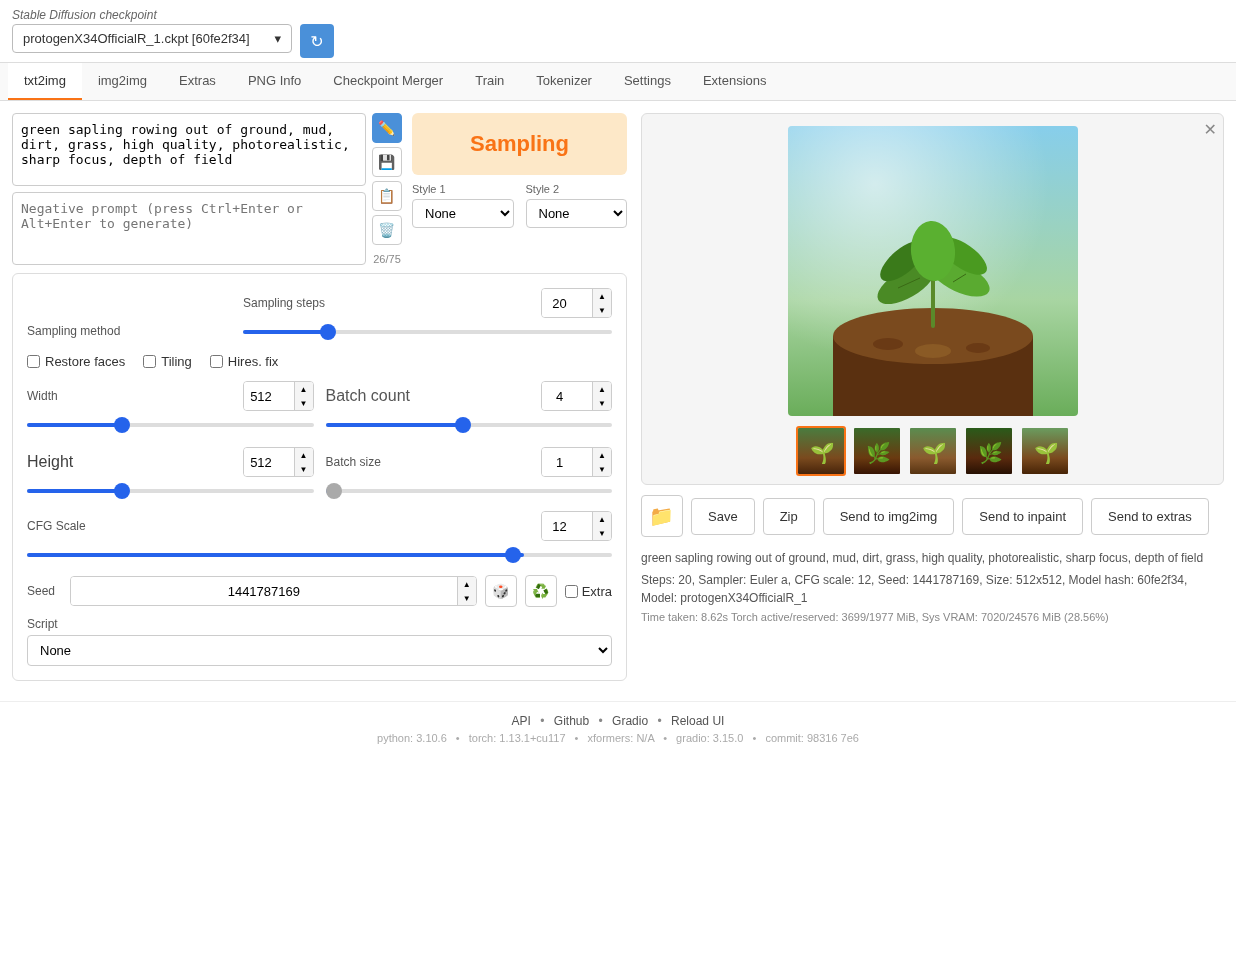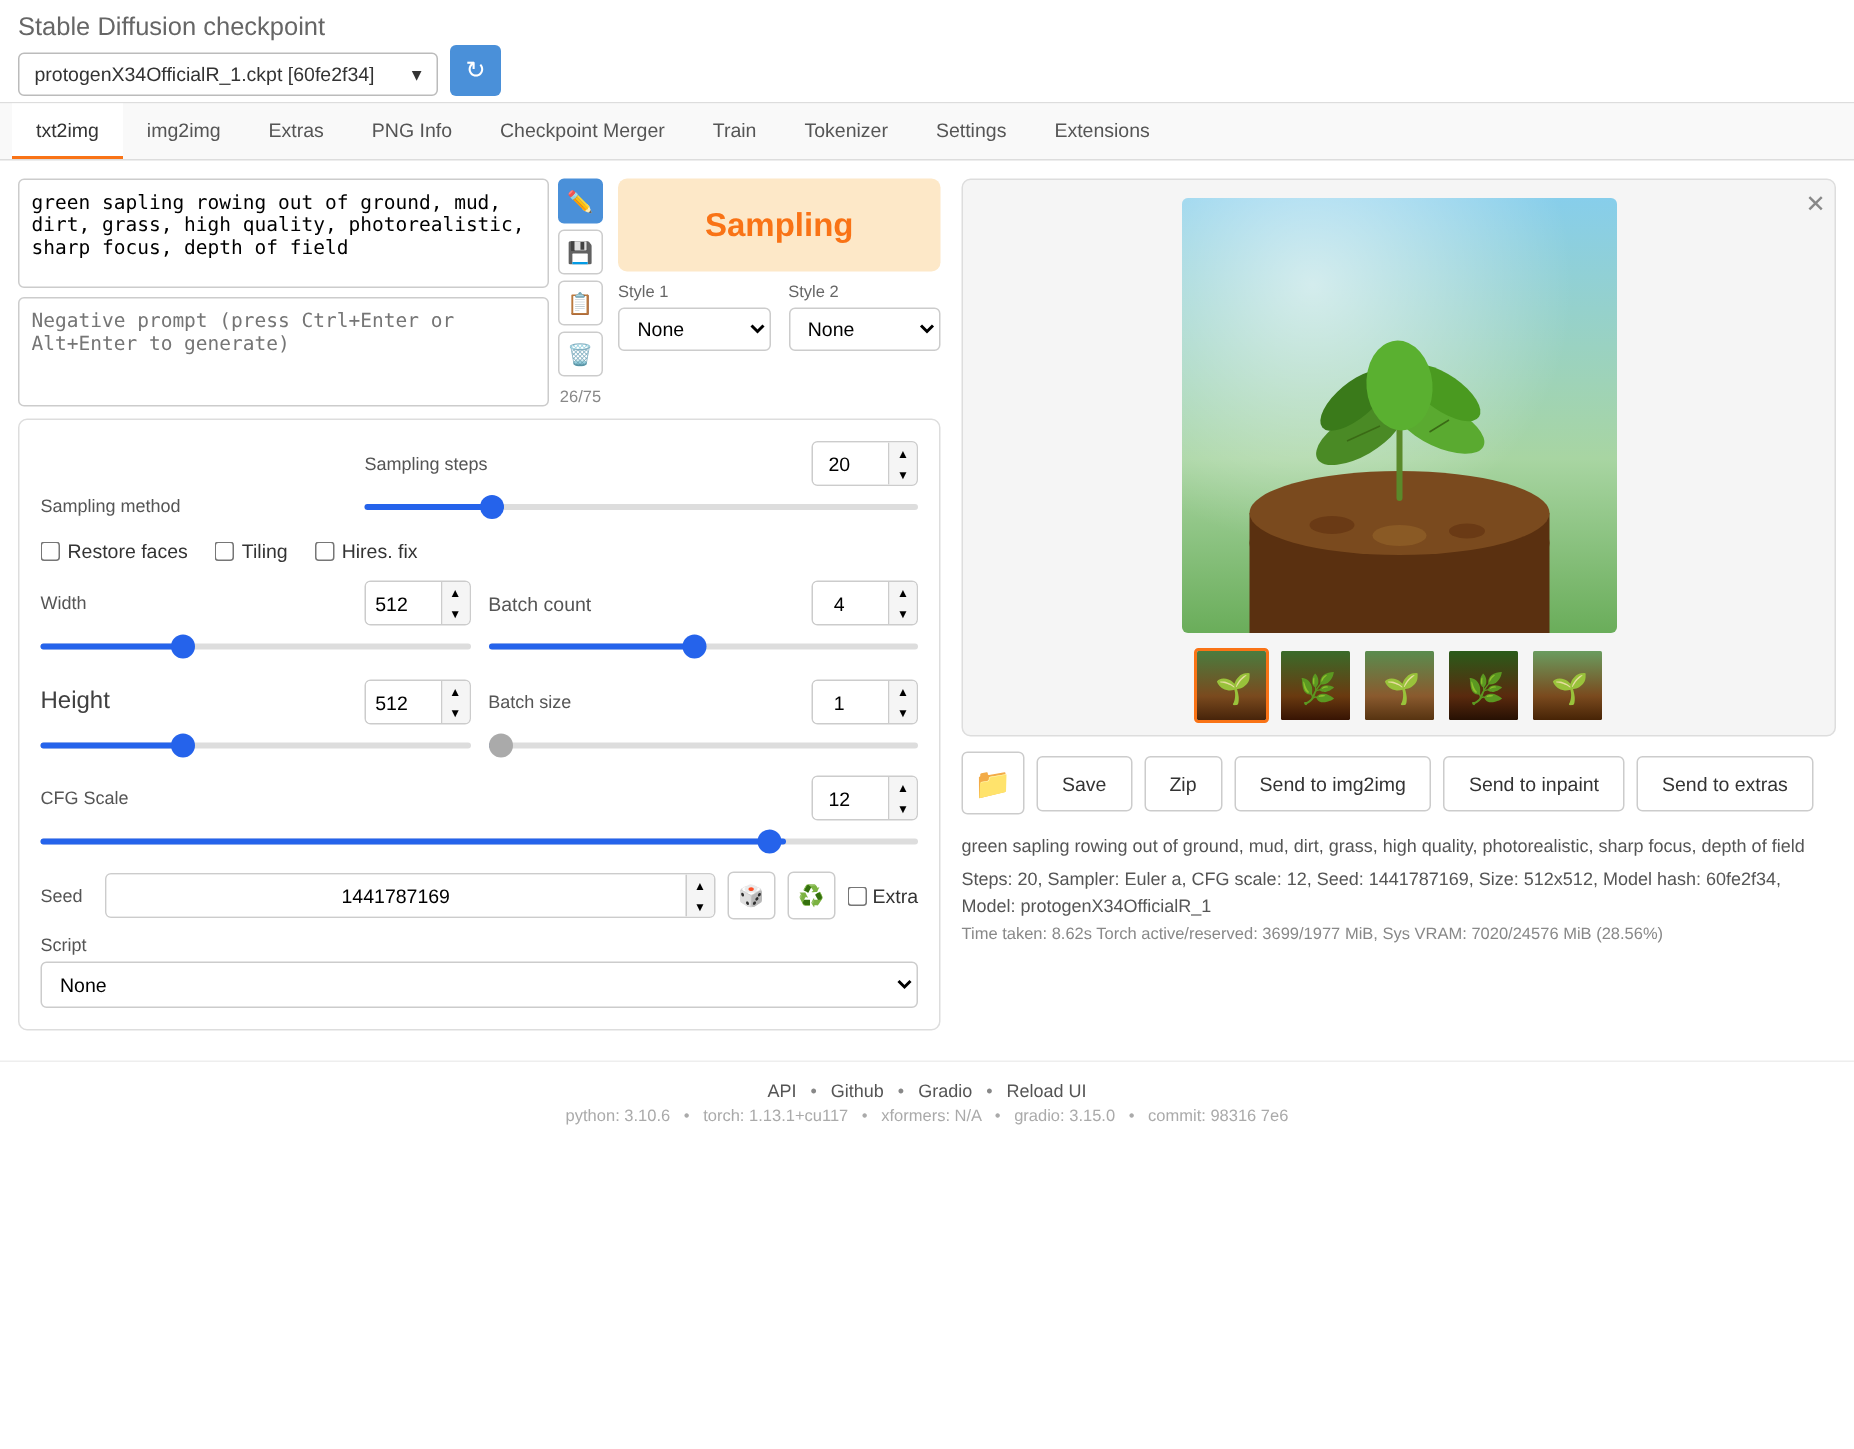--- a/index.html
+++ b/index.html
@@ -1,21 +1,21 @@
 <!DOCTYPE html>
 <html><head>
   <meta charset="utf-8">
   <style>
     * { box-sizing: border-box; margin: 0; padding: 0; }
     body { font-family: sans-serif; font-size: 13px; background: #fff; color: #333; width: 1236px; min-height: 966px; }
 
     
     .header { padding: 8px 12px 4px; border-bottom: 1px solid #ddd; }
-    .header-label { font-size: 17px; color: #666; }
-    .checkpoint-row { display: flex; align-items: flex-end; gap: 8px; margin-top: 2px; }
+    .header-label { font-size: 12px; color: #666; font-style: italic; }
+    .checkpoint-row { display: flex; align-items: flex-start; gap: 8px; margin-top: 2px; }
     .checkpoint-select { width: 280px; padding: 6px 10px; border: 1px solid #bbb; border-radius: 4px; font-size: 13px; background: #fff; cursor: pointer; display: flex; align-items: center; justify-content: space-between; }
     .refresh-btn { width: 34px; height: 34px; background: #4a90d9; border: none; border-radius: 4px; cursor: pointer; display: flex; align-items: center; justify-content: center; color: white; font-size: 16px; }
 
     
     .tabs { display: flex; border-bottom: 1px solid #ddd; padding: 0 8px; background: #f9f9f9; }
     .tab { padding: 10px 16px; cursor: pointer; font-size: 13px; color: #555; border-bottom: 2px solid transparent; }
     .tab.active { color: #333; border-bottom: 2px solid #f97316; font-weight: 500; background: #fff; }
     .prompt-textarea { flex: 1; padding: 8px; border: 1px solid #ccc; border-radius: 4px; font-size: 13px; resize: none; }
     .prompt-toolbar { display: flex; flex-direction: column; gap: 4px; }
     .toolbar-btn { width: 30px; height: 30px; border: 1px solid #ccc; border-radius: 4px; background: #fff; cursor: pointer; display: flex; align-items: center; justify-content: center; font-size: 14px; }
@@ -184,21 +184,21 @@
           <div style="position:relative;height:20px;display:flex;align-items:center;">
             <div style="position:absolute;left:0;right:0;height:4px;background:#ddd;border-radius:2px;">
               <div style="width:35%;height:4px;background:#2563eb;border-radius:2px;"></div>
             </div>
             <div style="position:absolute;left:33%;width:16px;height:16px;background:#2563eb;border-radius:50%;cursor:pointer;transform:translateX(-50%);"></div>
           </div>
         </div>
 
         <div>
           <div style="display:flex;justify-content:space-between;align-items:center;margin-bottom:4px;">
-            <span style="font-size:13px;color:#555;">Batch count</span>
+            <span style="font-size:16px;color:#555;">Batch count</span>
             <div class="input-with-arrows">
               <input type="number" value="4" style="border: none; width: 50px; padding: 2px 6px; font-size: 13px; text-align: center; outline: none;">
               <div class="arrow-col">
                 <button class="arr-btn">▲</button>
                 <button class="arr-btn">▼</button>
               </div>
             </div>
           </div>
           <div style="position:relative;height:20px;display:flex;align-items:center;">
             <div style="position:absolute;left:0;right:0;height:4px;background:#ddd;border-radius:2px;">

